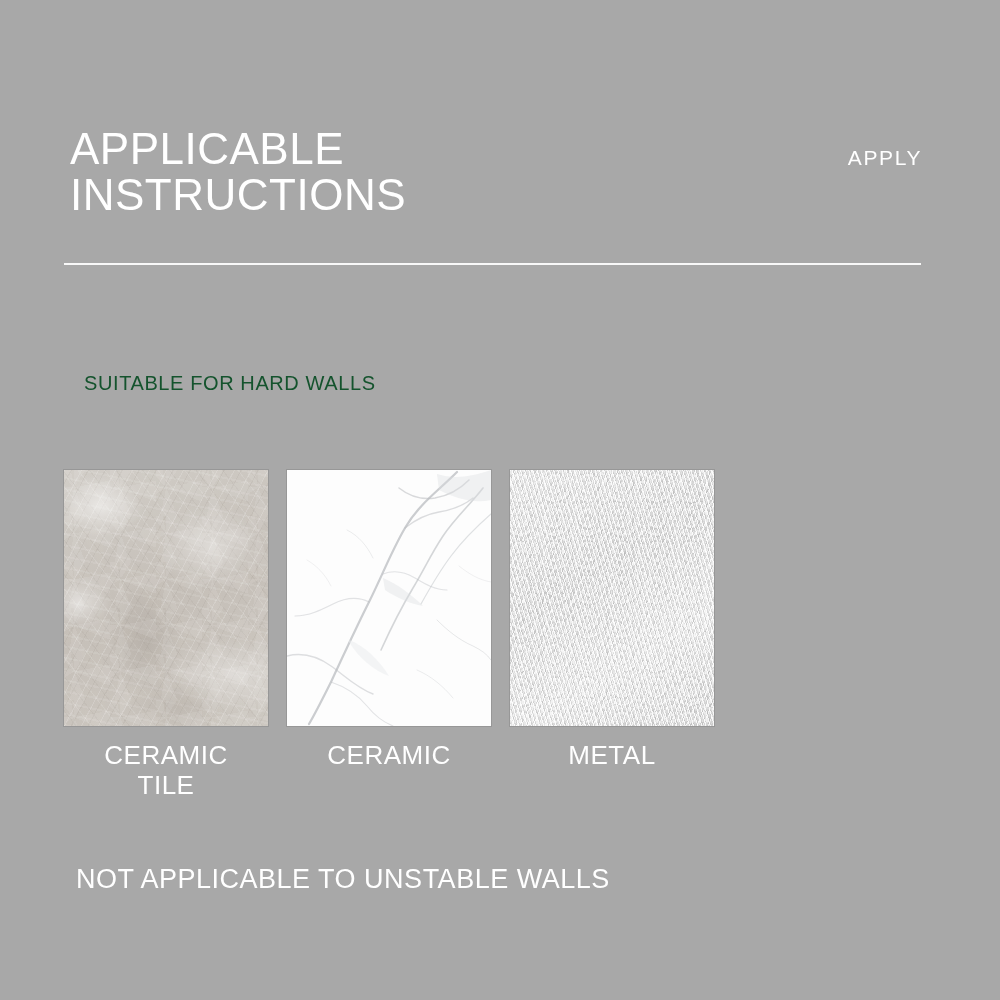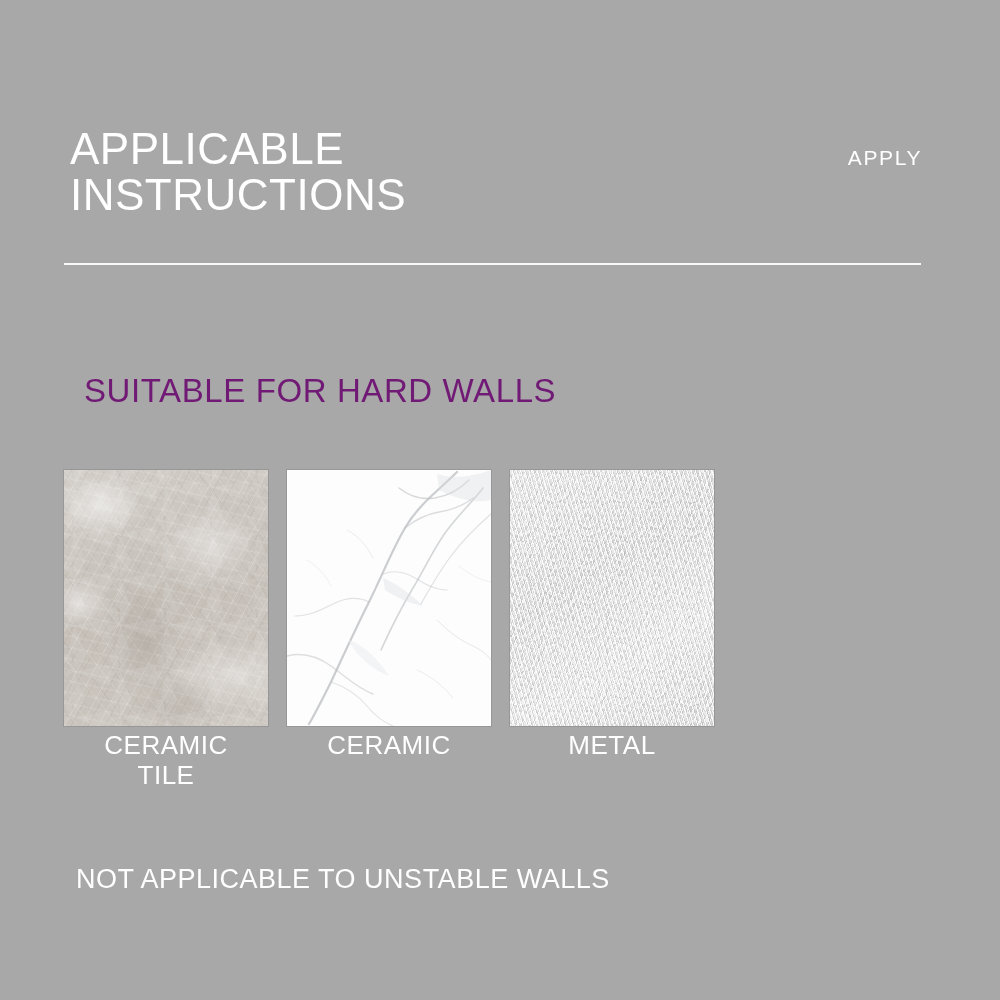--- a/index.html
+++ b/index.html
@@ -59,22 +59,22 @@
     height: 2px;
     background: #ffffff;
     opacity: 0.92;
   }
 
   
   .section-heading {
     position: absolute;
     left: 84px;
     top: 372px;
-    color: #701a75;
-    font-size: 33px;
+    color: #14532d;
+    font-size: 20px;
     font-weight: 400;
     letter-spacing: 0.6px;
   }
 
   
   .swatch-row {
     position: absolute;
     left: 64px;
     top: 470px;
     width: 872px;
@@ -86,21 +86,21 @@
     display: block;
   }
   .swatch {
     width: 204px;
     height: 256px;
     position: relative;
     overflow: hidden;
     box-shadow: 0 0 0 1px rgba(120,120,120,0.35);
   }
   .swatch-label {
-    margin-top: 4px;
+    margin-top: 14px;
     text-align: center;
     color: #ffffff;
     font-size: 26px;
     font-weight: 400;
     letter-spacing: 0.5px;
     line-height: 30px;
     white-space: pre-line;
   }
 
   

